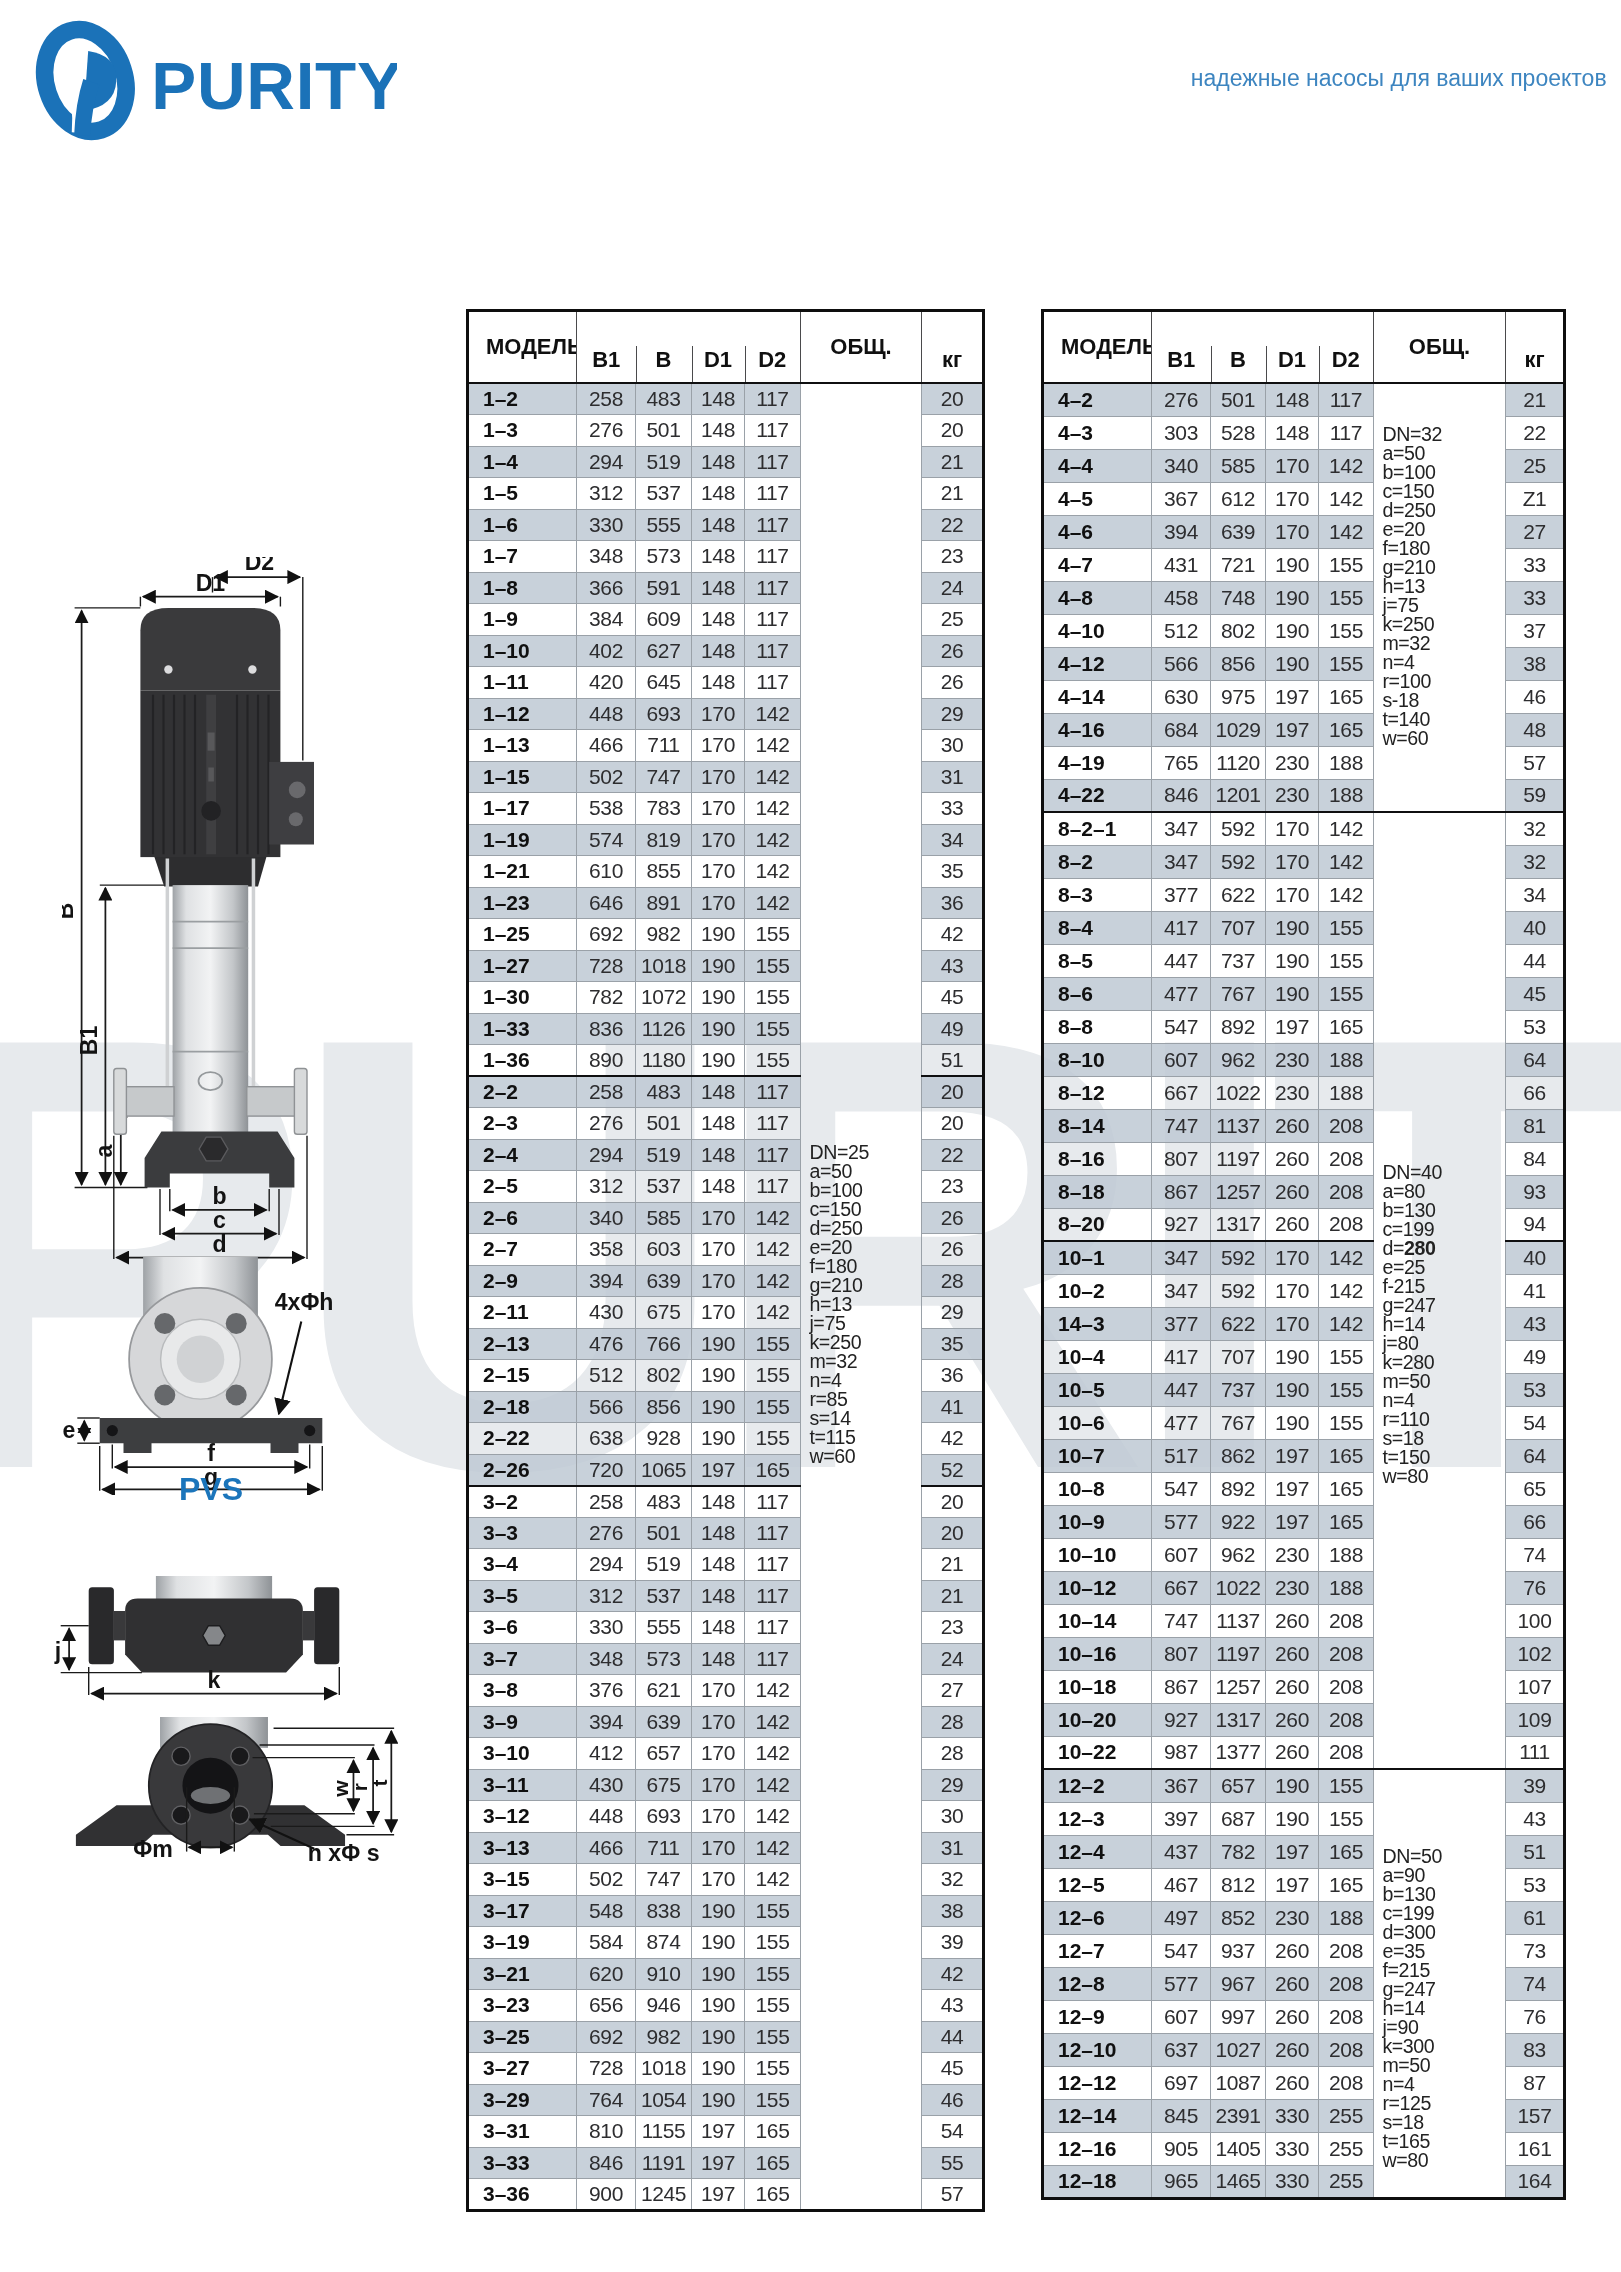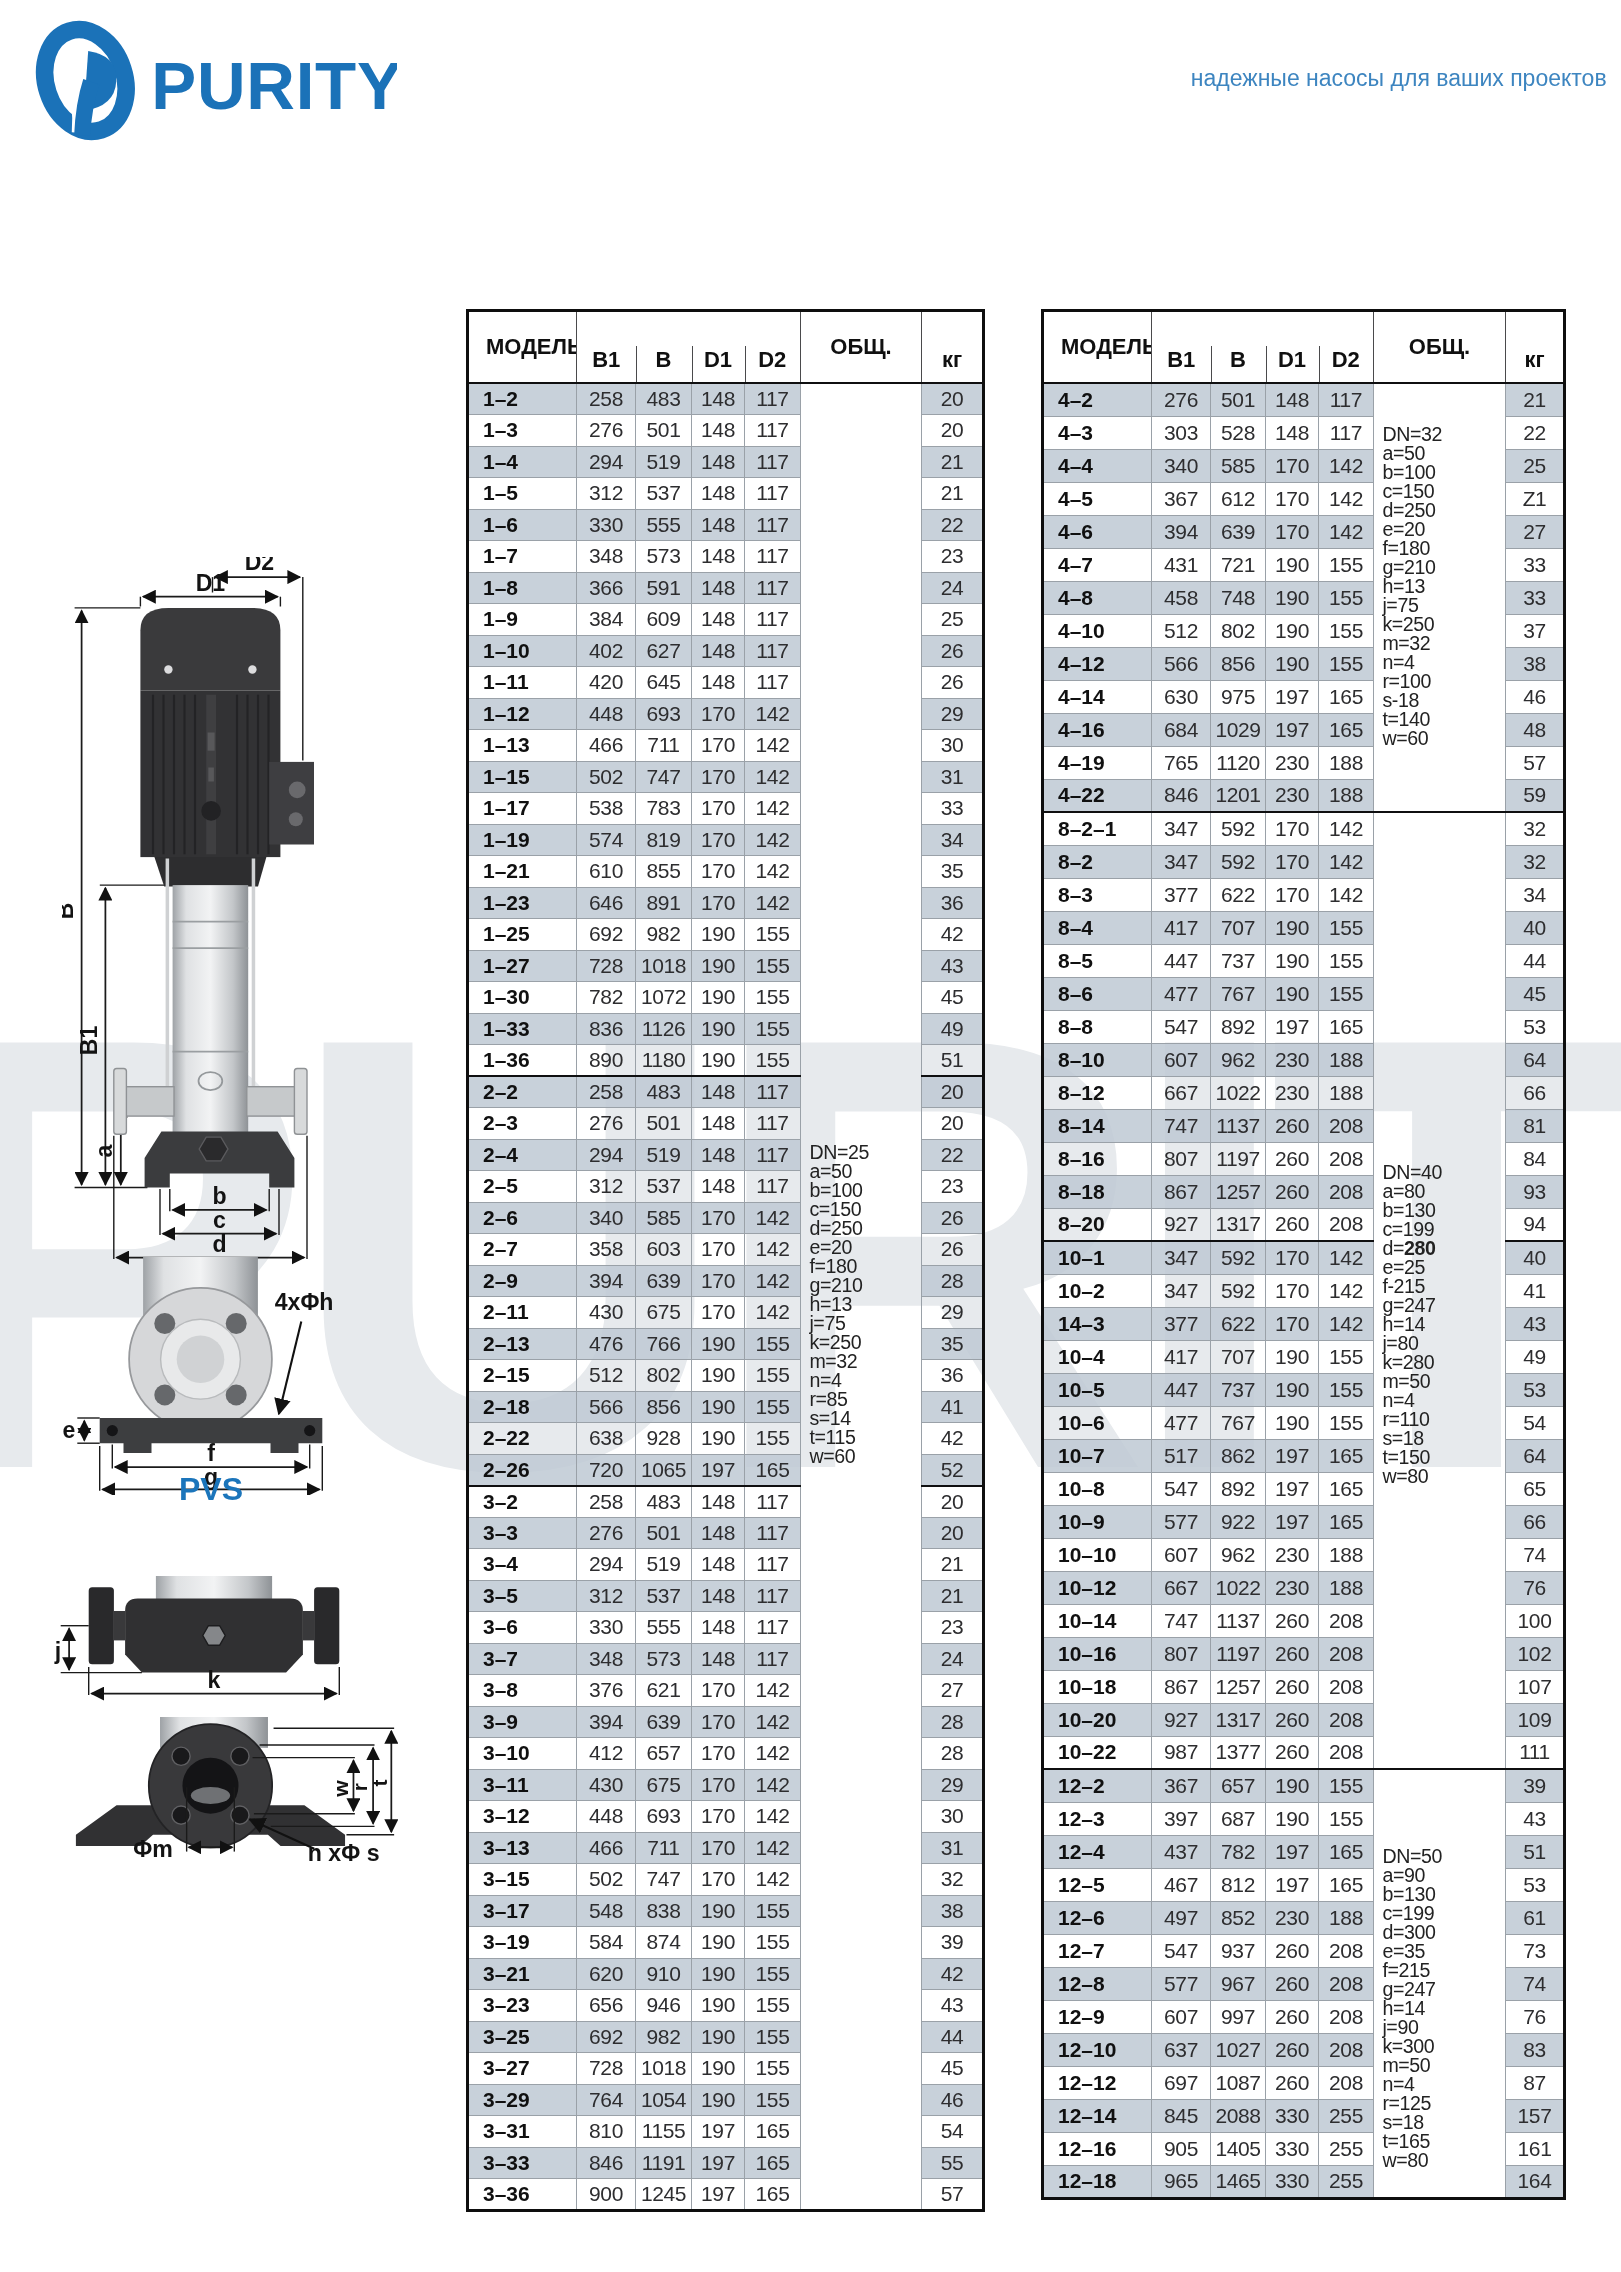--- a/index.html
+++ b/index.html
@@ -1248,21 +1248,21 @@
             <td class="c-model">12–12</td>
             <td class="c-num">697</td>
             <td class="c-num">1087</td>
             <td class="c-num">260</td>
             <td class="c-num">208</td>
             <td class="c-kg">87</td>
           </tr>
           <tr class="alt" style="height: 33px;">
             <td class="c-model">12–14</td>
             <td class="c-num">845</td>
-            <td class="c-num">2088</td>
+            <td class="c-num">2391</td>
             <td class="c-num">330</td>
             <td class="c-num">255</td>
             <td class="c-kg">157</td>
           </tr>
           <tr style="height: 33px;">
             <td class="c-model">12–16</td>
             <td class="c-num">905</td>
             <td class="c-num">1405</td>
             <td class="c-num">330</td>
             <td class="c-num">255</td>

